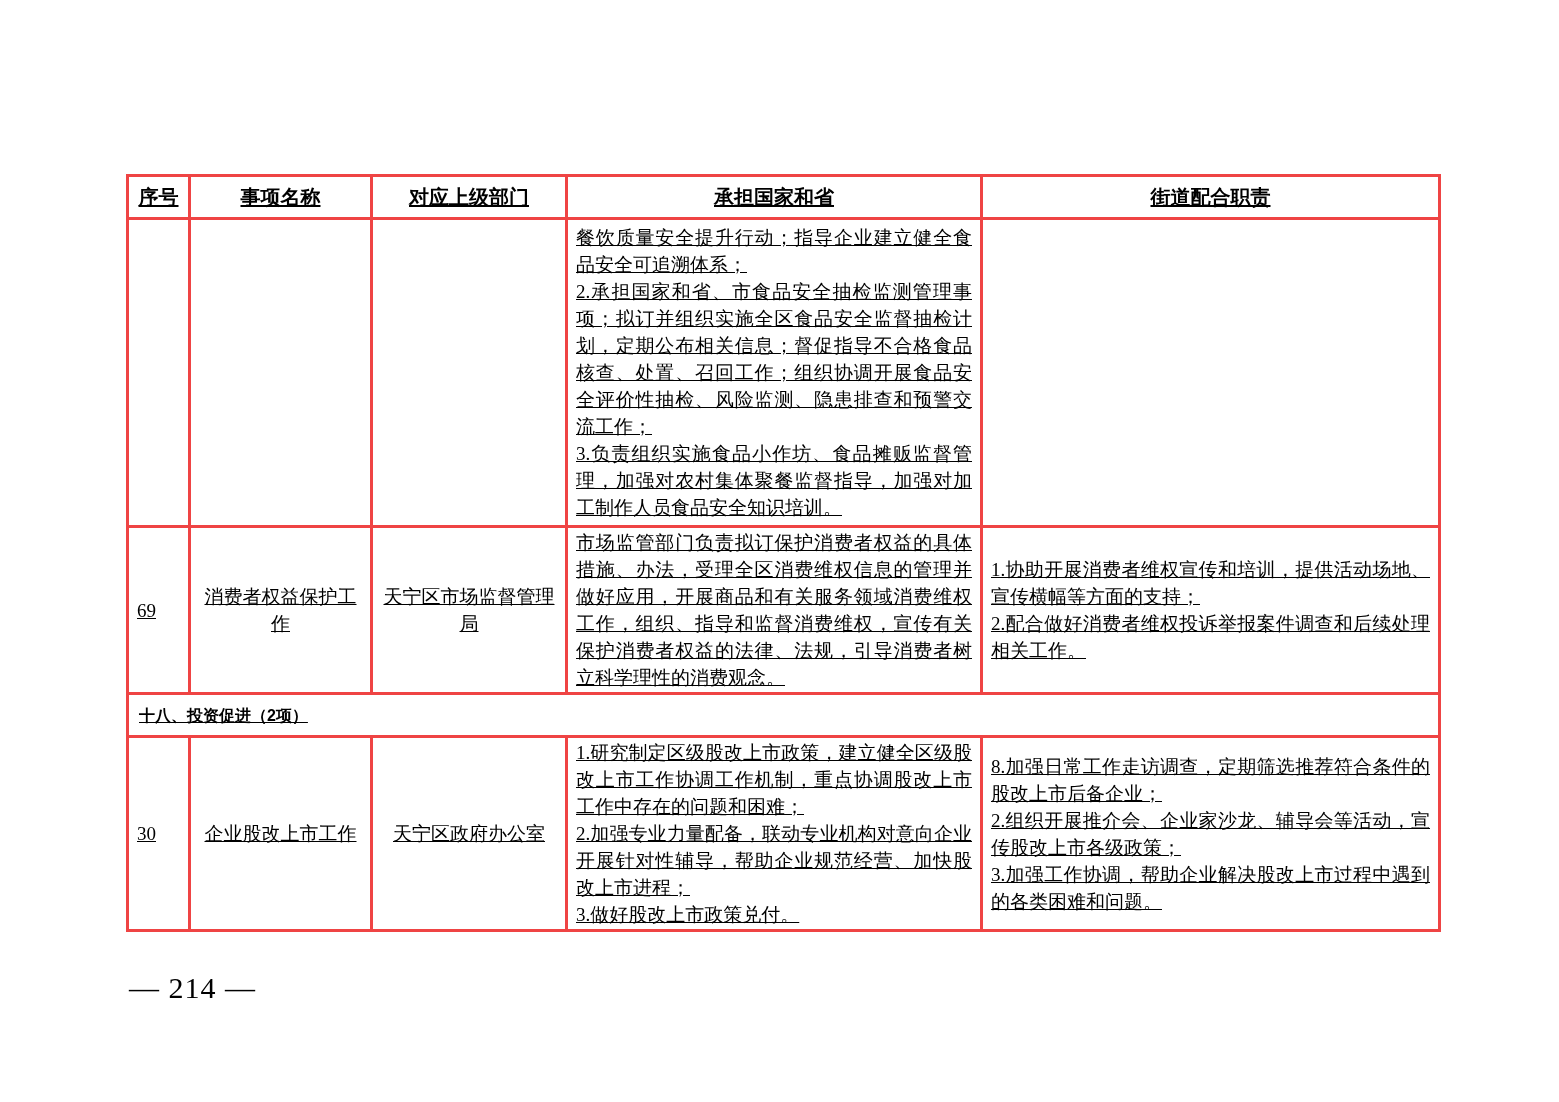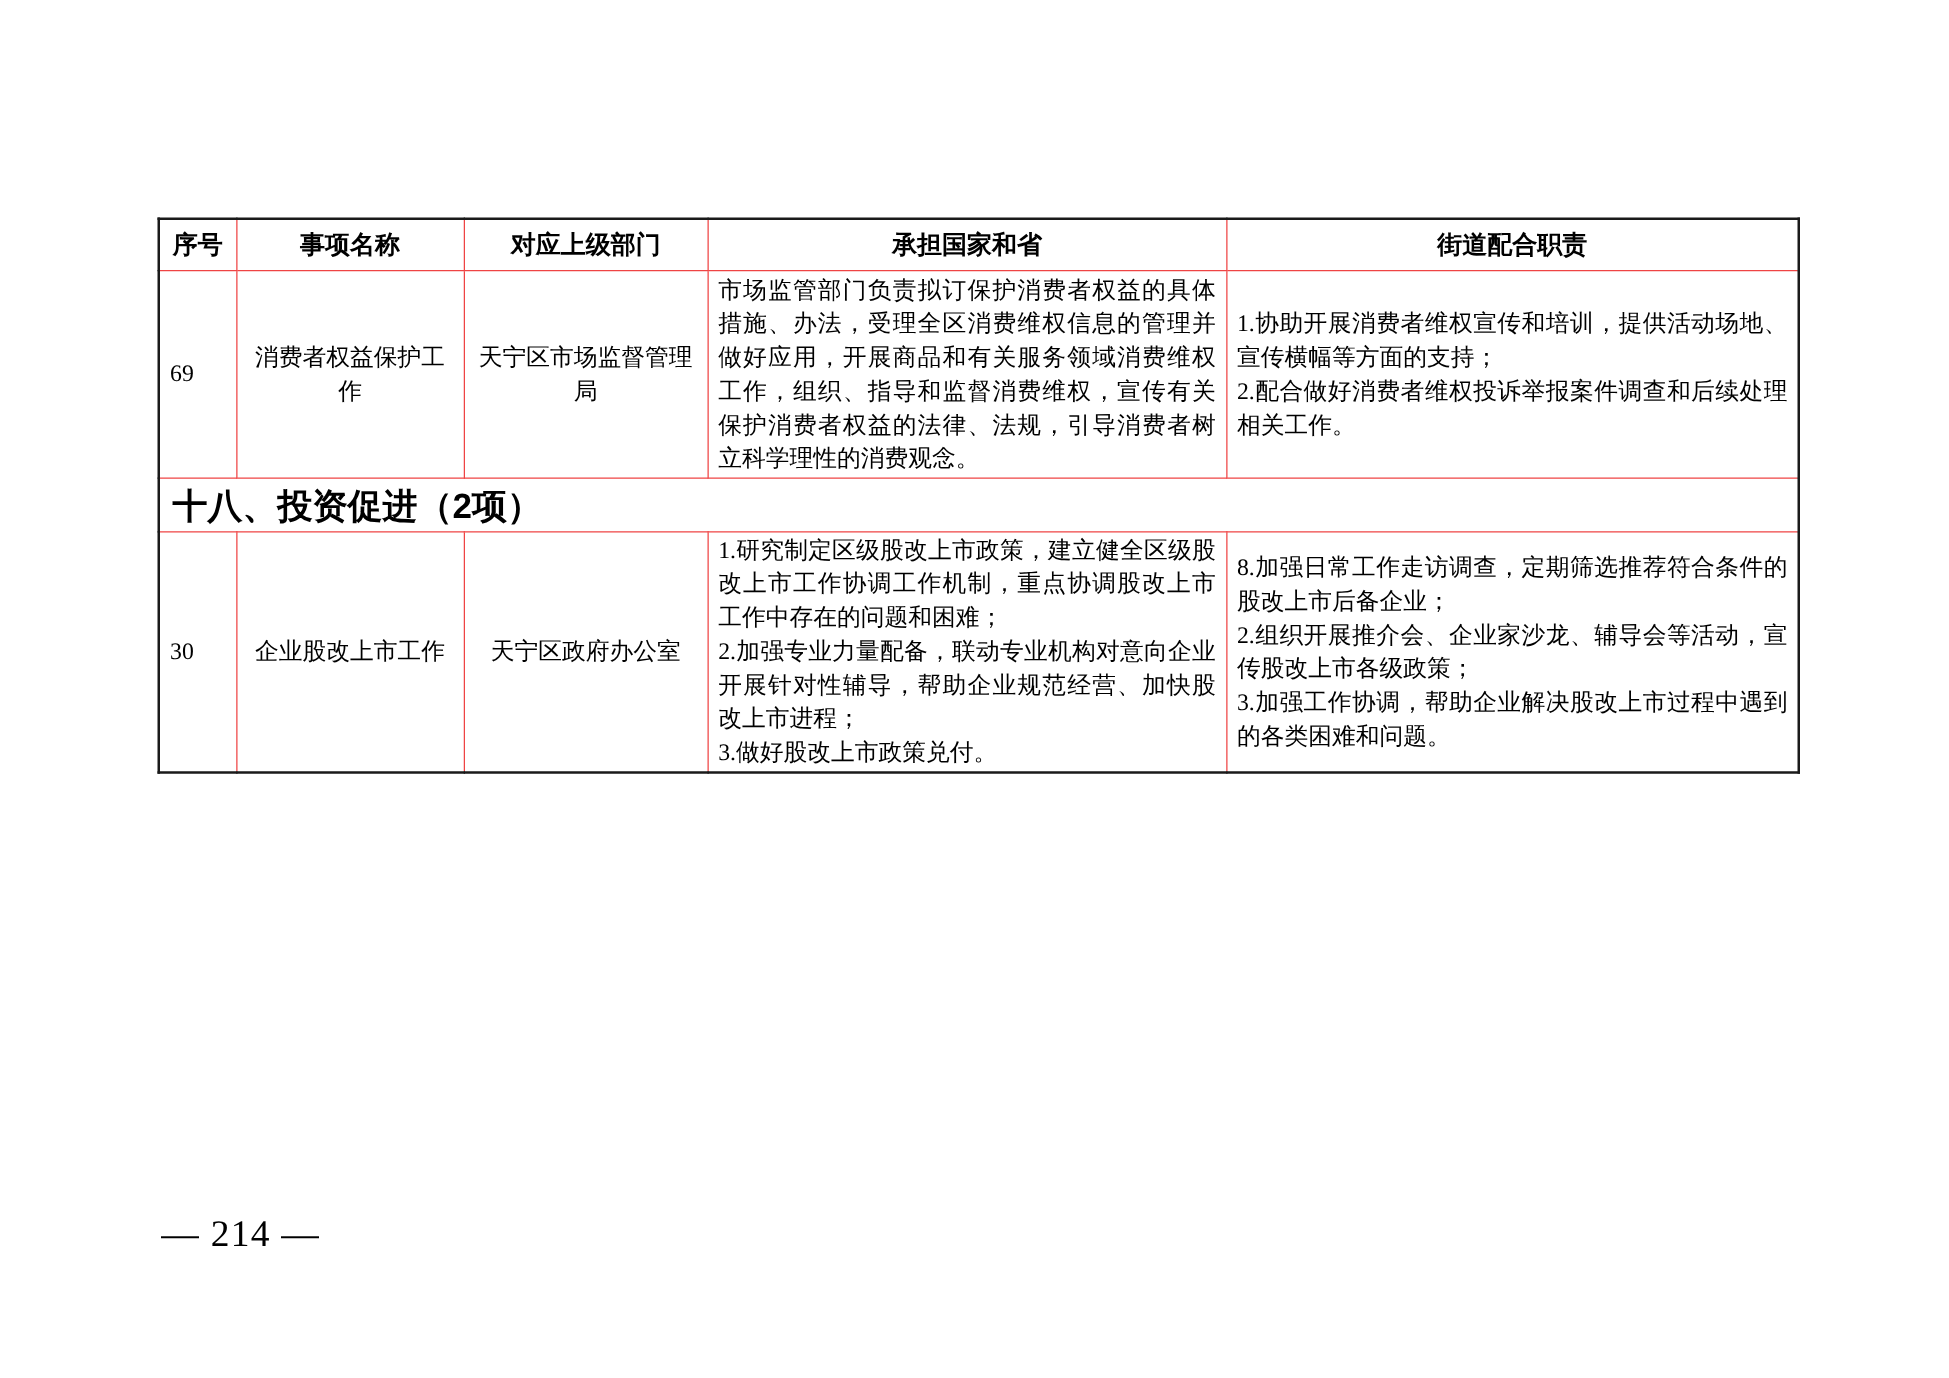--- a/index.html
+++ b/index.html
@@ -20,27 +20,28 @@
     position: absolute;
     left: 126px;
     top: 174px;
     width: 1312px;
     border-collapse: collapse;
     table-layout: fixed;
     border: 2px solid #1a1a1a;
   }
   .doc-table th,
   .doc-table td {
-    border: 1px solid #ef4444;
+    border: 3px solid #ef4444;
     padding: 1px 8px;
     font-size: 19px;
     line-height: 27px;
     vertical-align: middle;
     overflow: hidden;
     word-break: break-all;
+    text-decoration: underline;
   }
   .doc-table th {
     font-family: "Liberation Sans", "DejaVu Sans", sans-serif;
     font-weight: 700;
     font-size: 20px;
     text-align: center;
     height: 36px;
     padding: 2px 4px;
   }
   tr.row-cont  { height: 308px; }
@@ -56,21 +57,21 @@
     font-size: 19px;
   }
   .c-duty {
     text-align: justify;
     white-space: pre-wrap;
   }
   .v-top { vertical-align: top; }
   tr.row-sect td {
     font-family: "Liberation Sans", "DejaVu Sans", sans-serif;
     font-weight: 700;
-    font-size: 28px;
+    font-size: 16px;
     text-align: left;
     padding-left: 10px;
     white-space: nowrap;
   }
   .page-number {
     position: absolute;
     left: 129px;
     top: 974px;
     font-size: 30px;
     line-height: 28px;
@@ -94,20 +95,29 @@
     <thead>
       <tr class="row-head">
         <th>序号</th>
         <th>事项名称</th>
         <th>对应上级部门</th>
         <th>承担国家和省</th>
         <th>街道配合职责</th>
       </tr>
     </thead>
     <tbody>
+      <tr class="row-cont">
+        <td class="c-seq"></td>
+        <td class="c-name"></td>
+        <td class="c-dept"></td>
+        <td class="c-duty v-top">餐饮质量安全提升行动；指导企业建立健全食品安全可追溯体系；
+2.承担国家和省、市食品安全抽检监测管理事项；拟订并组织实施全区食品安全监督抽检计划，定期公布相关信息；督促指导不合格食品核查、处置、召回工作；组织协调开展食品安全评价性抽检、风险监测、隐患排查和预警交流工作；
+3.负责组织实施食品小作坊、食品摊贩监督管理，加强对农村集体聚餐监督指导，加强对加工制作人员食品安全知识培训。</td>
+        <td class="c-duty"></td>
+      </tr>
       <tr class="row-69">
         <td class="c-seq">69</td>
         <td class="c-name">消费者权益保护工作</td>
         <td class="c-dept">天宁区市场监督管理局</td>
         <td class="c-duty">市场监管部门负责拟订保护消费者权益的具体措施、办法，受理全区消费维权信息的管理并做好应用，开展商品和有关服务领域消费维权工作，组织、指导和监督消费维权，宣传有关保护消费者权益的法律、法规，引导消费者树立科学理性的消费观念。</td>
         <td class="c-duty">1.协助开展消费者维权宣传和培训，提供活动场地、宣传横幅等方面的支持；
 2.配合做好消费者维权投诉举报案件调查和后续处理相关工作。</td>
       </tr>
       <tr class="row-sect">
         <td colspan="5">十八、投资促进（2项）</td>

